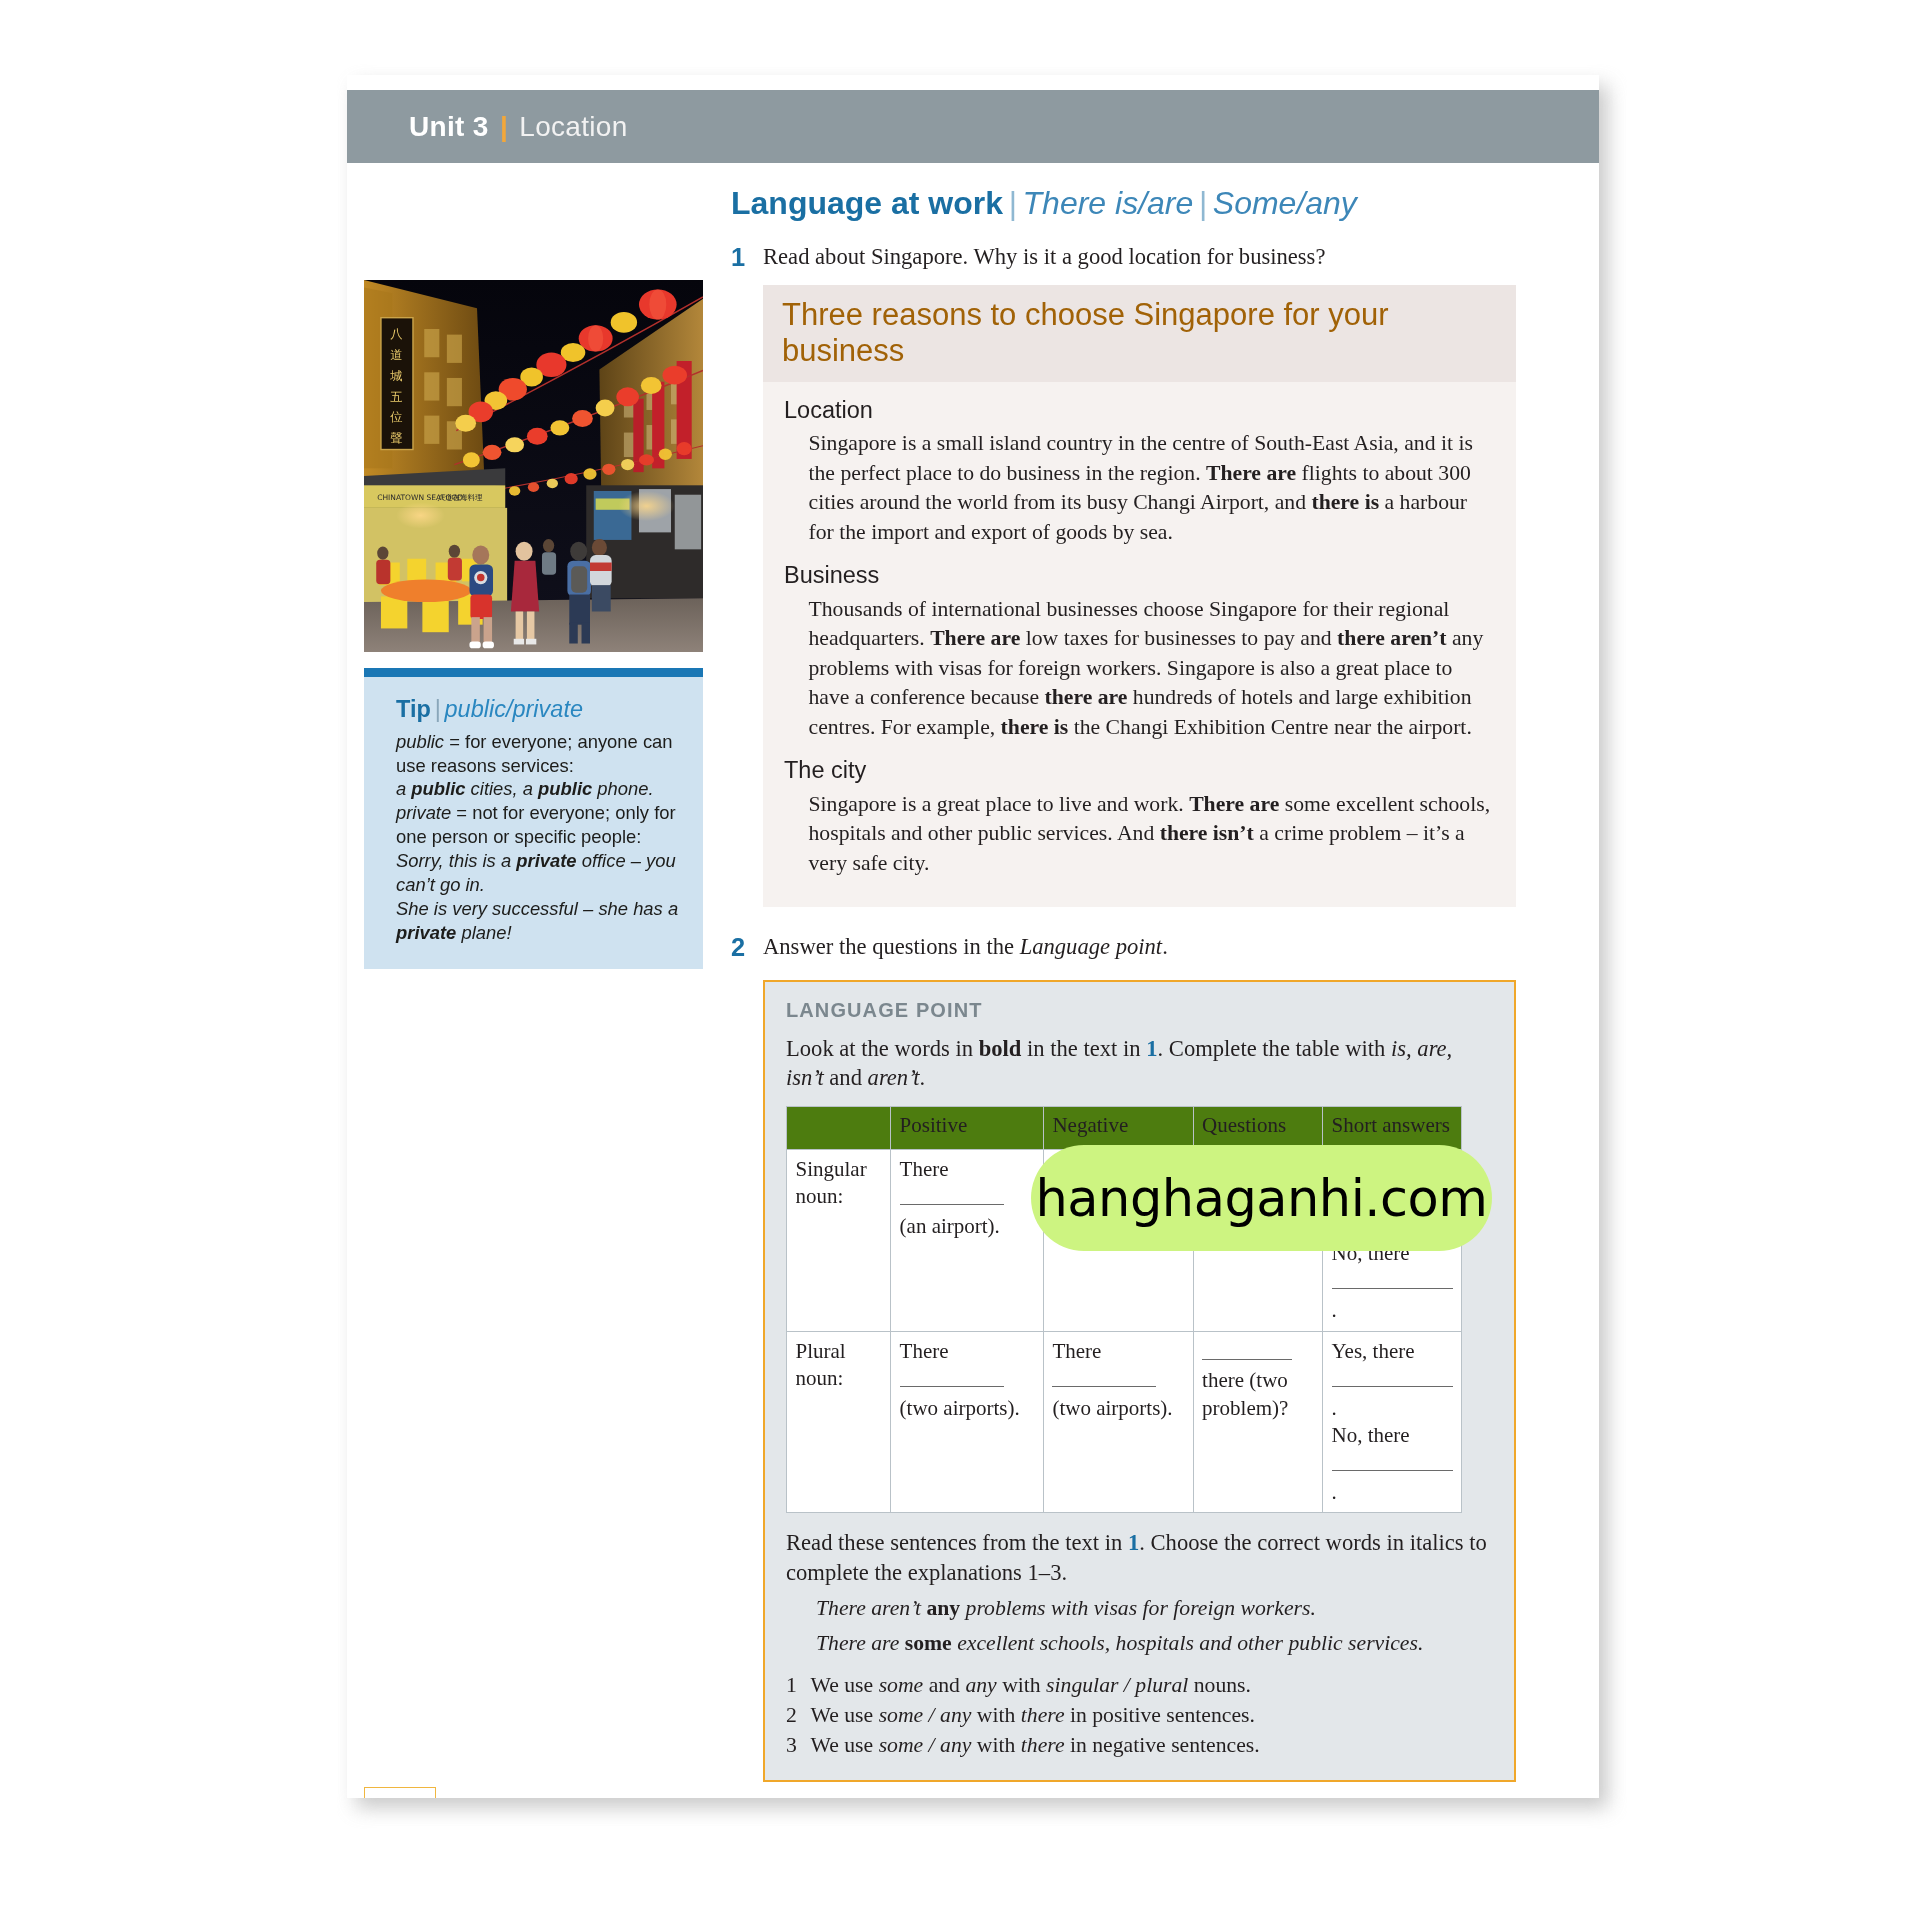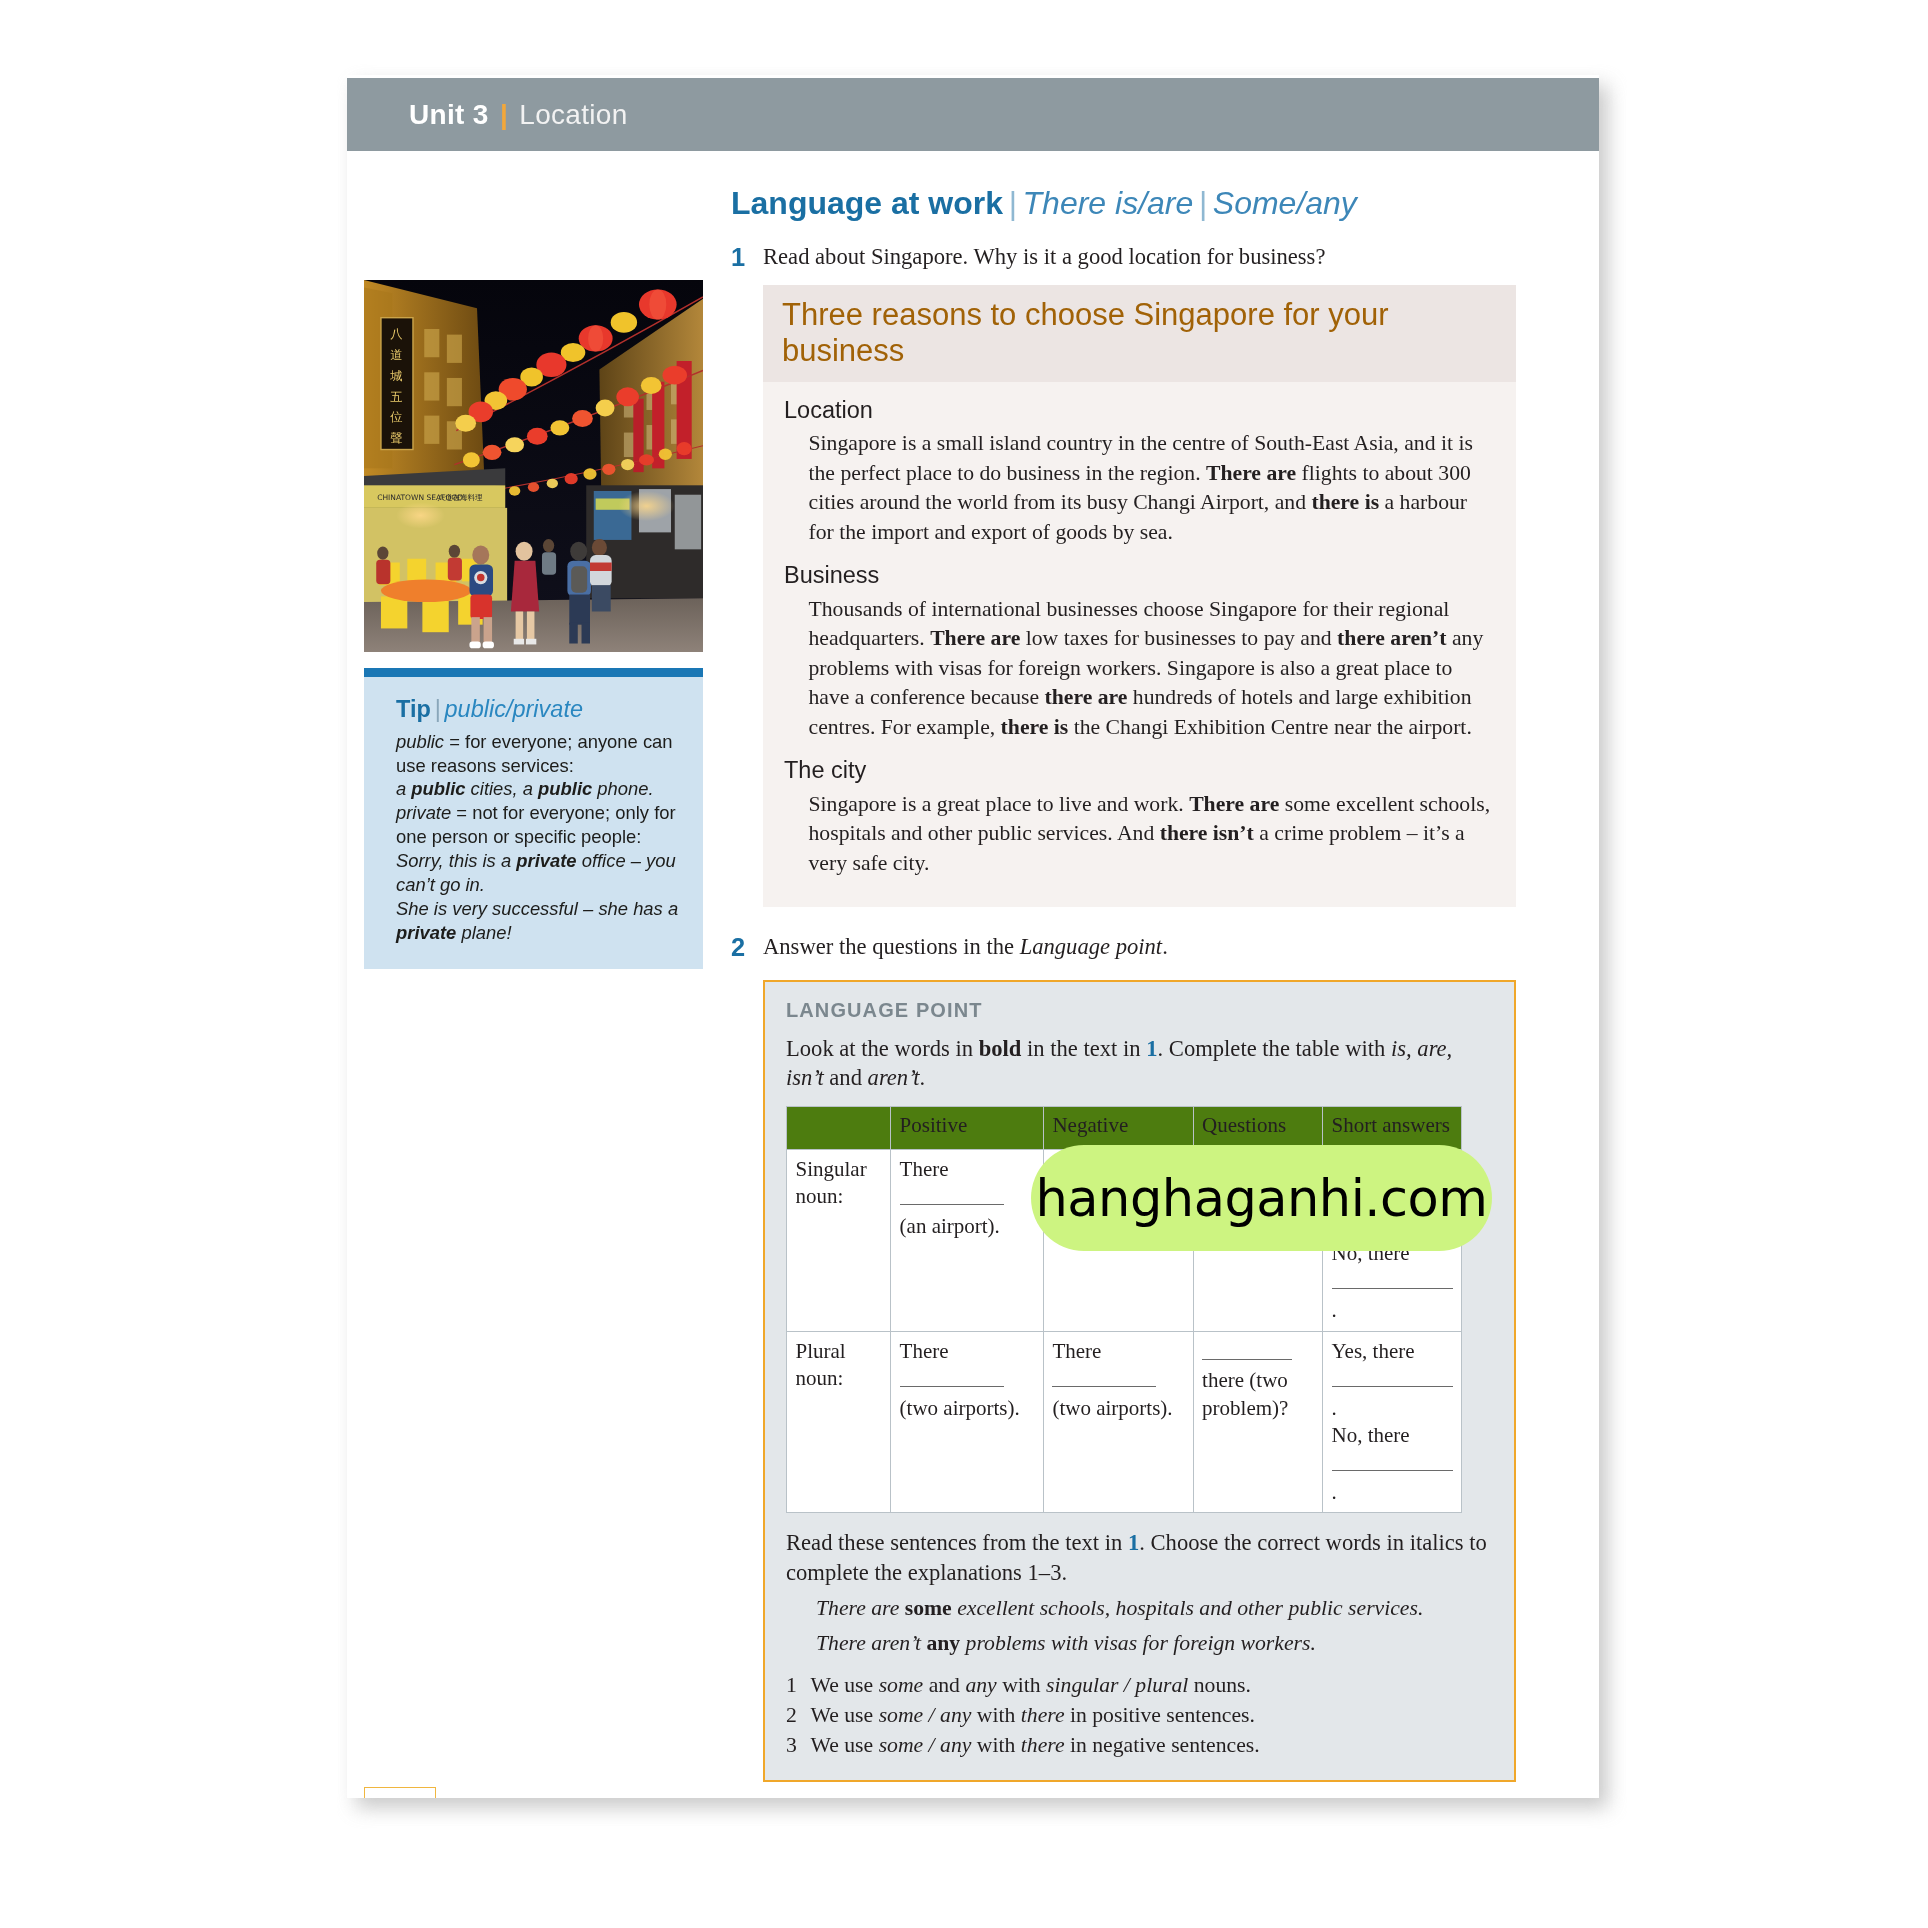--- a/index.html
+++ b/index.html
@@ -16,21 +16,21 @@
     position:absolute;left:356px;top:85px;width:1252px;height:1723px;
     background:#b9b9b9;filter:blur(9.4px);opacity:.75;
   }
   #page{
     position:absolute;left:347px;top:75px;width:1252px;height:1723px;
     background:#ffffff;overflow:hidden;
   }
 
   
   #unit-header{
-    position:absolute;left:0;top:3px;width:1476px;height:73px;
+    position:absolute;left:0;top:15px;width:1476px;height:73px;
     background:#8e9aa0;
     display:flex;align-items:center;
   }
   .uh-inner{
     margin-left:62px;
     font-family:"Liberation Sans", sans-serif;
     color:#ffffff;font-size:28px;letter-spacing:0.3px;
     display:flex;align-items:baseline;gap:11.3px;
   }
   .uh-unit{font-weight:bold;}
@@ -459,22 +459,22 @@
                 <td><span class="blank b-sm"></span><br><span>there (two problem)?</span></td>
                 <td><span>Yes, there </span><span class="blank b-lg"></span><span>.</span><br><span>No, there </span><span class="blank b-lg"></span><span>.</span></td>
               </tr>
             </tbody>
         </table>
 
         <div id="lp-after">
           <span>Read these sentences from the text in </span><span class="lp-ref2">1</span><span>. Choose the correct words in italics to complete the explanations 1–3.</span>
         </div>
         <div id="lp-examples">
+            <div class="lp-example"><span>There aren’t </span><b>any</b><span> problems with visas for foreign workers.</span></div>
             <div class="lp-example"><span>There are </span><b>some</b><span> excellent schools, hospitals and other public services.</span></div>
-            <div class="lp-example"><span>There aren’t </span><b>any</b><span> problems with visas for foreign workers.</span></div>
           </div>
         <div class="lp-items" id="lp-items">
             <div class="lp-item">
               <div class="n">1</div>
               <div><span>We use </span><i>some</i><span> and </span><i>any</i><span> with </span><i>singular / plural</i><span> nouns.</span></div>
             </div>
             <div class="lp-item">
               <div class="n">2</div>
               <div><span>We use </span><i>some / any</i><span> with </span><i>there</i><span> in positive sentences.</span></div>
             </div>

